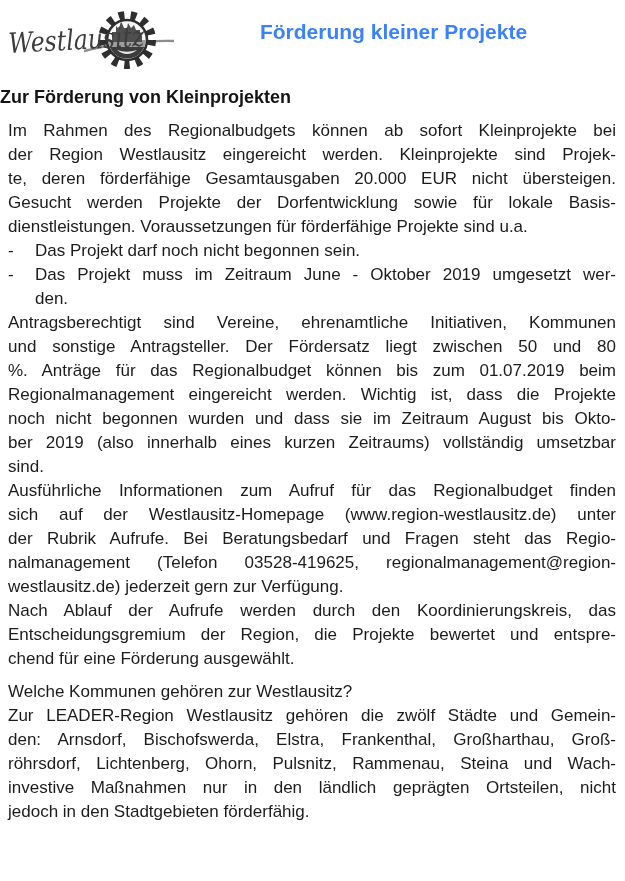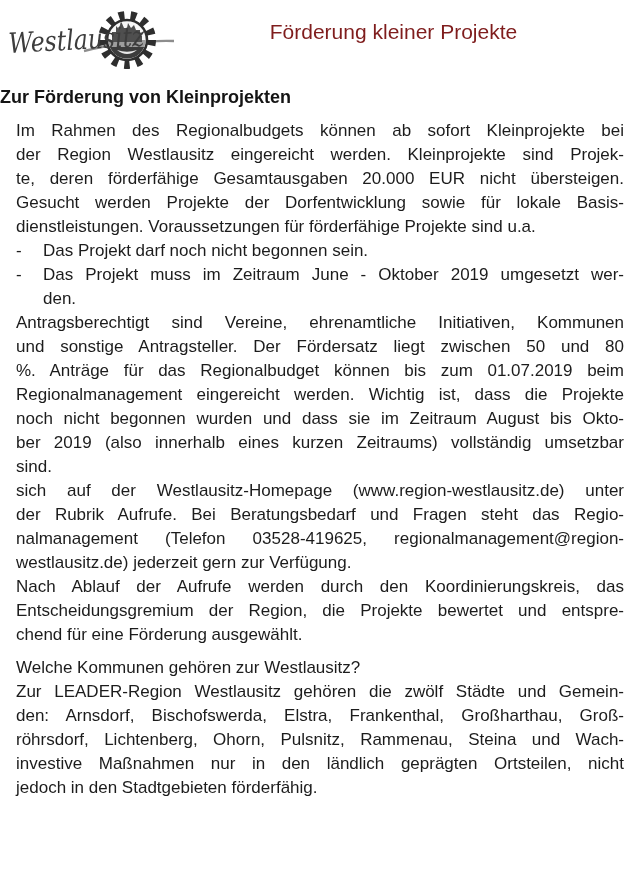--- a/index.html
+++ b/index.html
@@ -5,29 +5,29 @@
   html, body { margin:0; padding:0; background:#ffffff; }
   .page {
     width:625px; height:881px; background:#ffffff; overflow:hidden;
     font-family:"Liberation Sans", sans-serif; color:#1a1a1a;
     position:relative; box-sizing:border-box;
   }
   .header { display:flex; align-items:flex-start; padding:10px 10px 0 8px; }
   .logo { width:168px; height:62px; flex:none; position:relative; }
   .logo svg { display:block; }
   .title-block {
-    flex:1; text-align:center; font-weight:400; font-size:21px;
-    line-height:24px; margin-top:10px; padding-right:4px; color:#7f1d1d;
+    flex:1; text-align:center; font-weight:700; font-size:21px;
+    line-height:24px; margin-top:10px; padding-right:4px; color:#3b82f6;
   }
   .subtitle {
     text-align:left; font-weight:700; font-size:18px;
     line-height:23px; margin-top:14px; color:#141414;
   }
   .doc-body {
-    margin:10px 8px 0 16px; width:608px;
+    margin:10px 8px 0 8px; width:608px;
     font-size:17px; line-height:24px; color:#1c1c1c;
   }
   .para {}
   .line.just { text-align:justify; text-align-last:justify; }
   .line.natural { text-align:right; text-align-last:left; }
   .bullet-row { display:flex; }
   .bullet-marker { width:27px; flex:none; }
   .bullet-text { flex:1; min-width:0; }
   .heading-italic { margin-top:9px; }
 </style>
@@ -97,20 +97,21 @@
       <div class="para">
         <div class="line just">Antragsberechtigt sind Vereine, ehrenamtliche Initiativen, Kommunen</div>
         <div class="line just">und sonstige Antragsteller. Der Fördersatz liegt zwischen 50 und 80</div>
         <div class="line just">%. Anträge für das Regionalbudget können bis zum 01.07.2019 beim</div>
         <div class="line just">Regionalmanagement eingereicht werden. Wichtig ist, dass die Projekte</div>
         <div class="line just">noch nicht begonnen wurden und dass sie im Zeitraum August bis Okto-</div>
         <div class="line just">ber 2019 (also innerhalb eines kurzen Zeitraums) vollständig umsetzbar</div>
         <div class="line natural">sind.</div>
       </div>
       <div class="para">
+        <div class="line just">Ausführliche Informationen zum Aufruf für das Regionalbudget finden</div>
         <div class="line just">sich auf der Westlausitz-Homepage (www.region-westlausitz.de) unter</div>
         <div class="line just">der Rubrik Aufrufe. Bei Beratungsbedarf und Fragen steht das Regio-</div>
         <div class="line just">nalmanagement (Telefon 03528-419625, regionalmanagement@region-</div>
         <div class="line natural">westlausitz.de) jederzeit gern zur Verfügung.</div>
       </div>
       <div class="para">
         <div class="line just">Nach Ablauf der Aufrufe werden durch den Koordinierungskreis, das</div>
         <div class="line just">Entscheidungsgremium der Region, die Projekte bewertet und entspre-</div>
         <div class="line natural">chend für eine Förderung ausgewählt.</div>
       </div>

